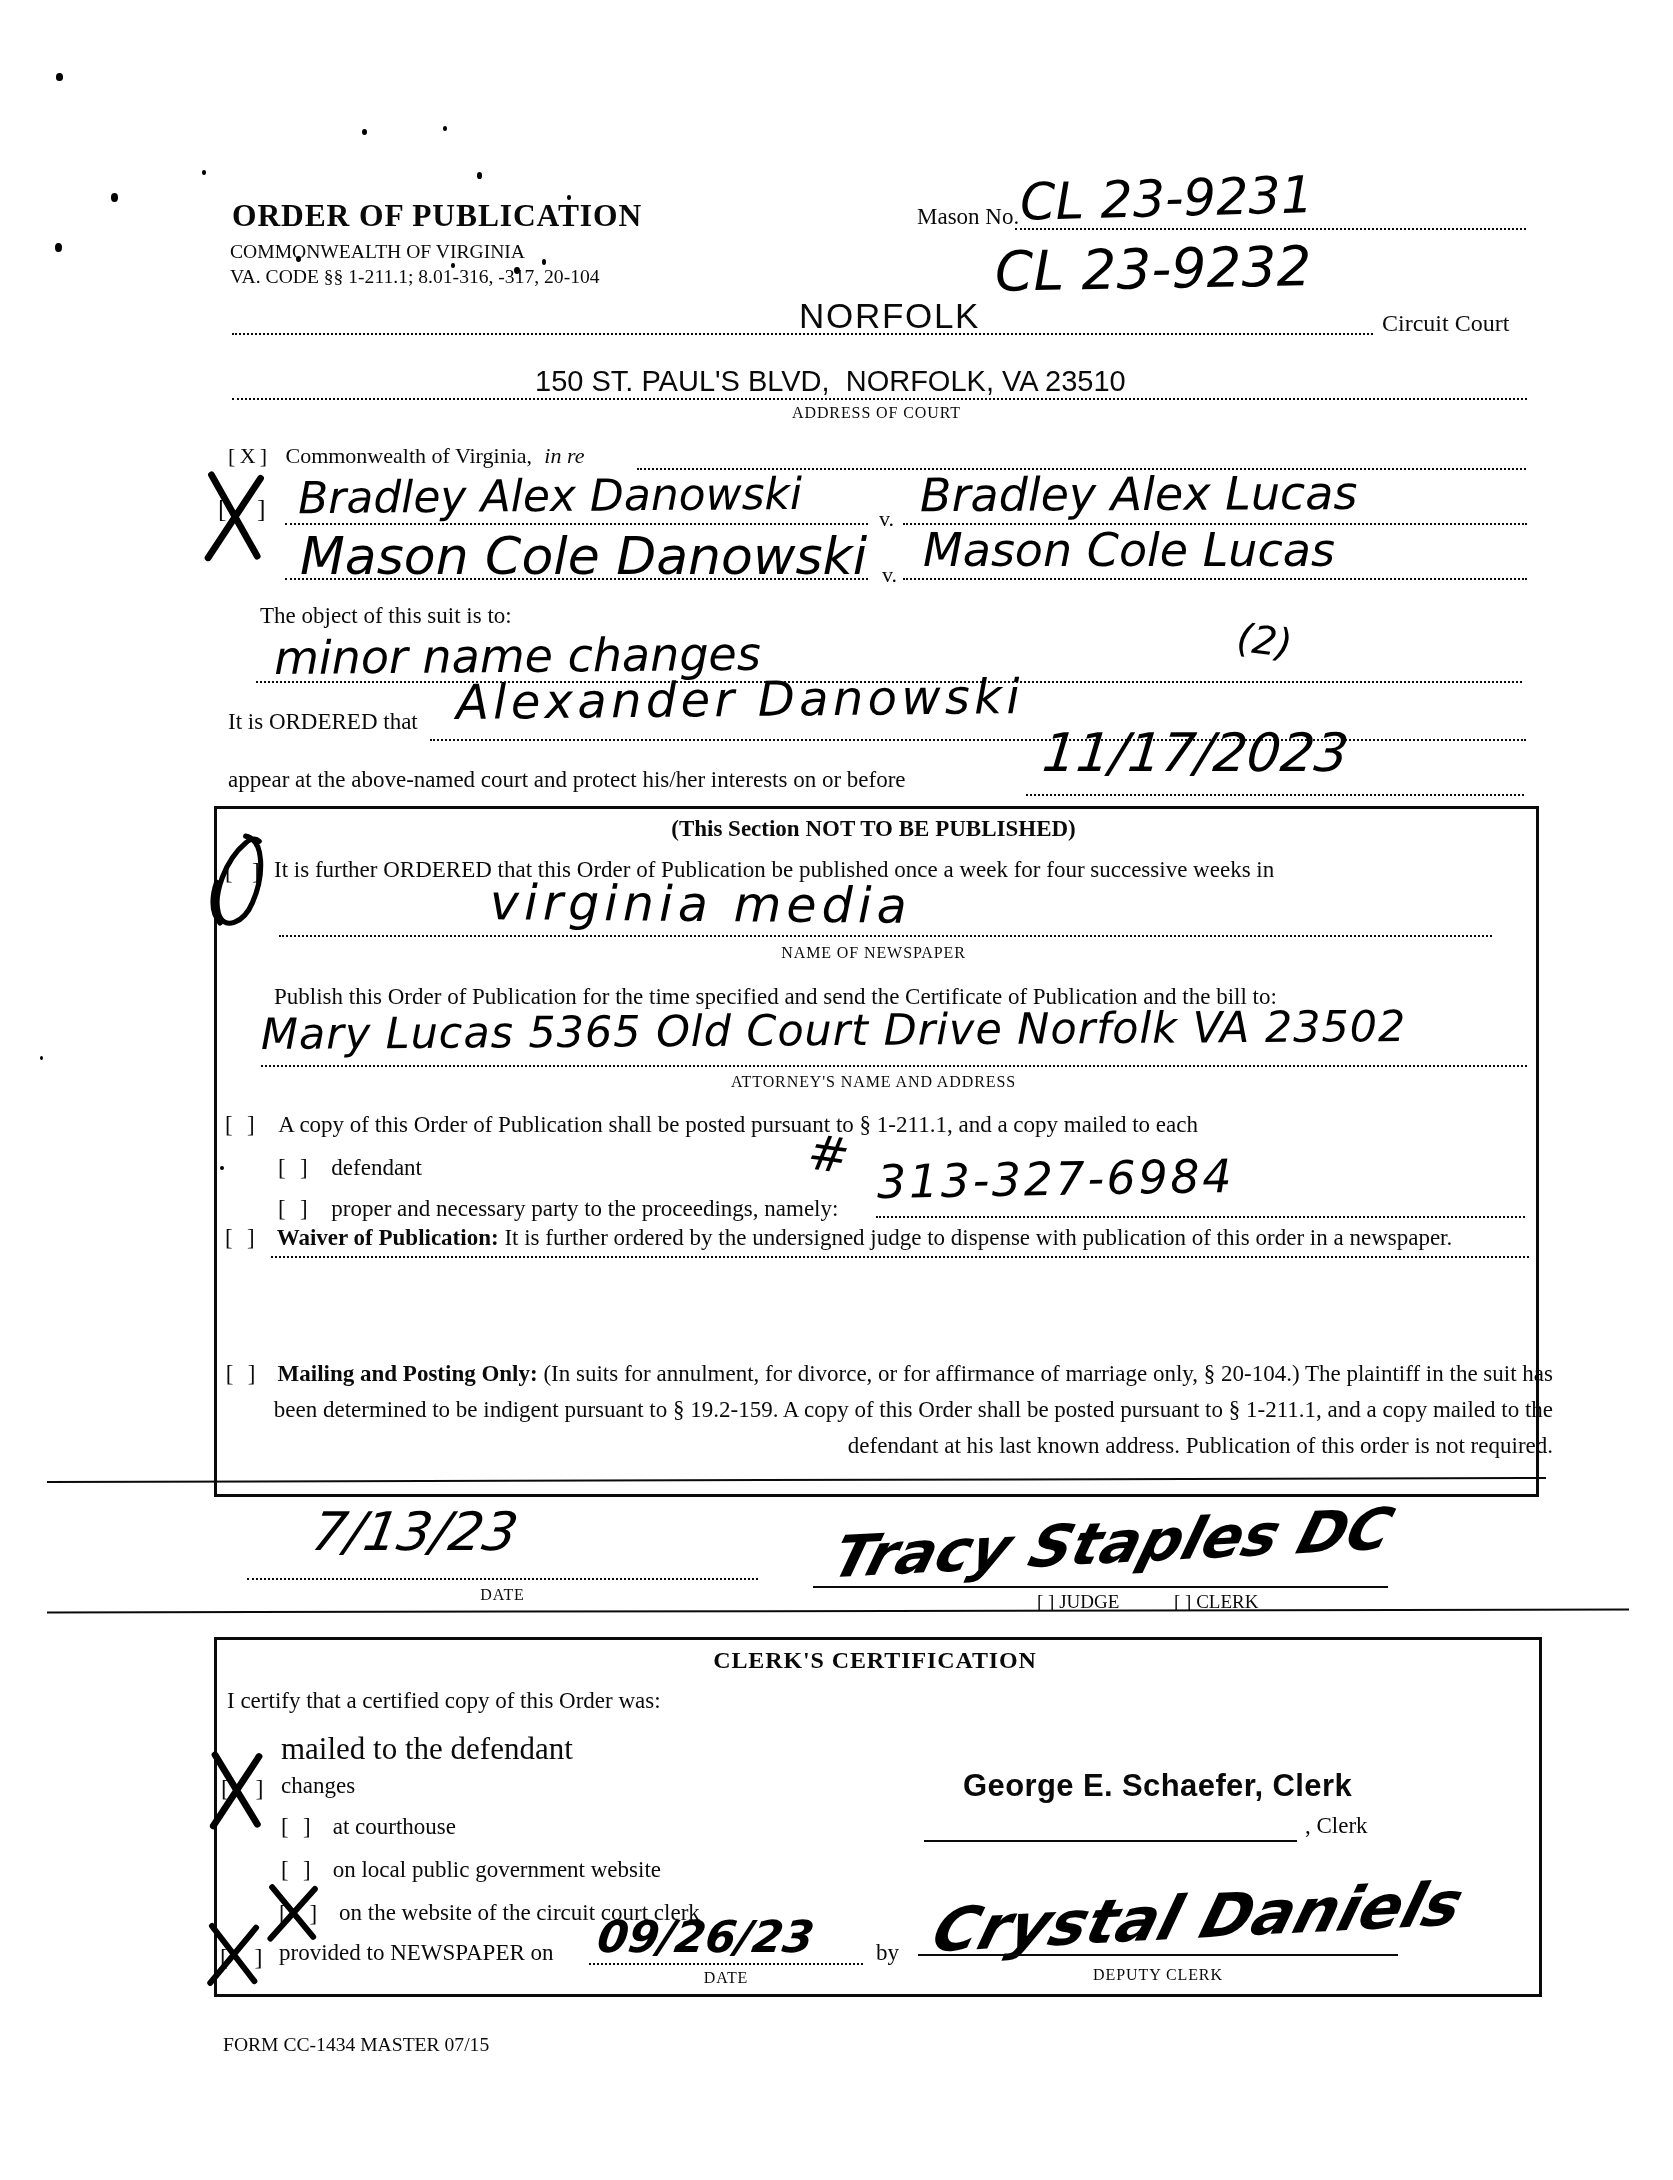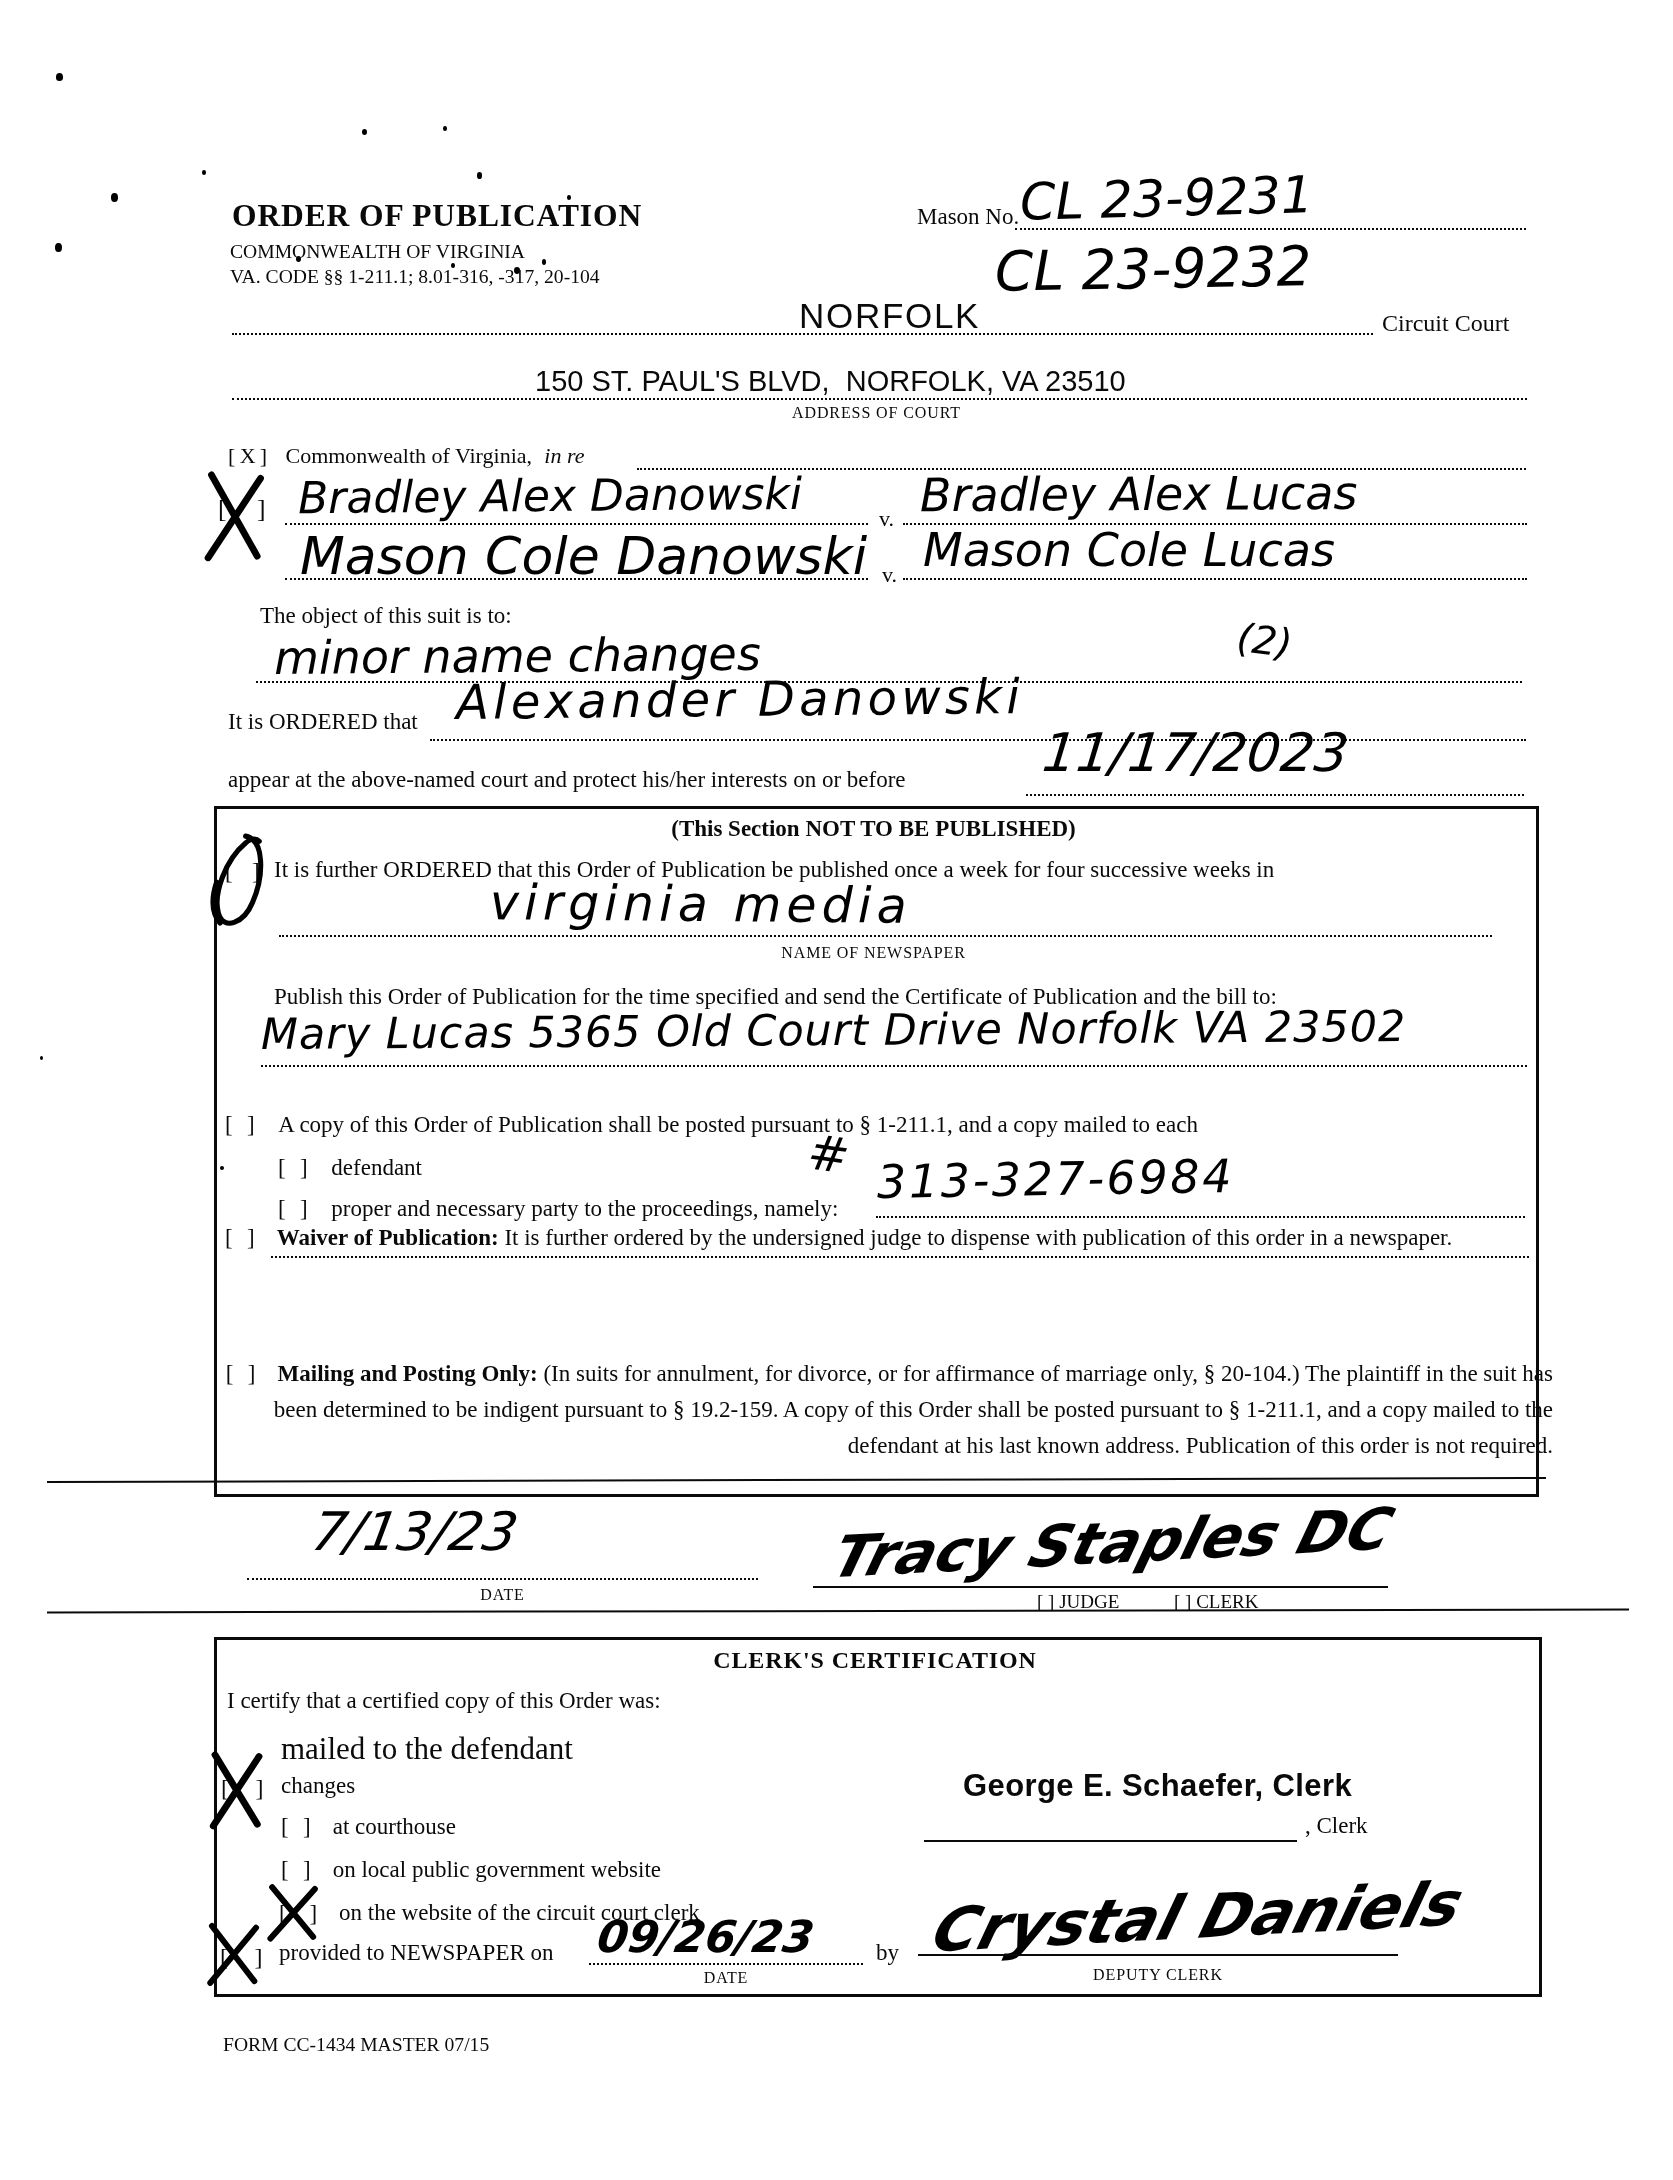--- a/index.html
+++ b/index.html
@@ -111,20 +111,21 @@
   <div class="abs serif" style="left:274px;top:857px;font-size:23px;">It is further ORDERED that this Order of Publication be published once a week for four successive weeks in</div>
 
   <div class="hw" style="left:490px;top:876px;font-size:49px;letter-spacing:5.1px;transform:rotate(0.5deg);">virginia media</div>
   <div class="d" style="left:279px;top:935px;width:1213px;"></div>
   <div class="abs serif" style="left:274px;top:984px;font-size:23px;">Publish this Order of Publication for the time specified and send the Certificate of Publication and the bill to:</div>
 
   <div class="abs serif lbl" style="left:214px;top:944px;width:1319px;text-align:center;">NAME OF NEWSPAPER</div>
 
   <div class="hw" style="left:261px;top:1005px;font-size:43px;letter-spacing:0.9px;transform:rotate(-0.4deg);">Mary Lucas 5365 Old Court Drive Norfolk VA 23502</div>
   <div class="d" style="left:261px;top:1065px;width:1266px;"></div>
+  <div class="abs serif lbl" style="left:214px;top:1073px;width:1319px;text-align:center;">ATTORNEY'S NAME AND ADDRESS</div>
 
   <div class="abs serif" style="left:225px;top:1112px;font-size:23px;">
     <span class="cb">[ ]</span>
     <span style="margin-left:13.6px;">A copy of this Order of Publication shall be posted pursuant to § 1-211.1, and a copy mailed to each</span>
   </div>
 
   <div class="abs serif" style="left:278px;top:1155px;font-size:23px;">
     <span class="cb">[ ]</span>
     <span style="margin-left:13.6px;">defendant</span>
   </div>

